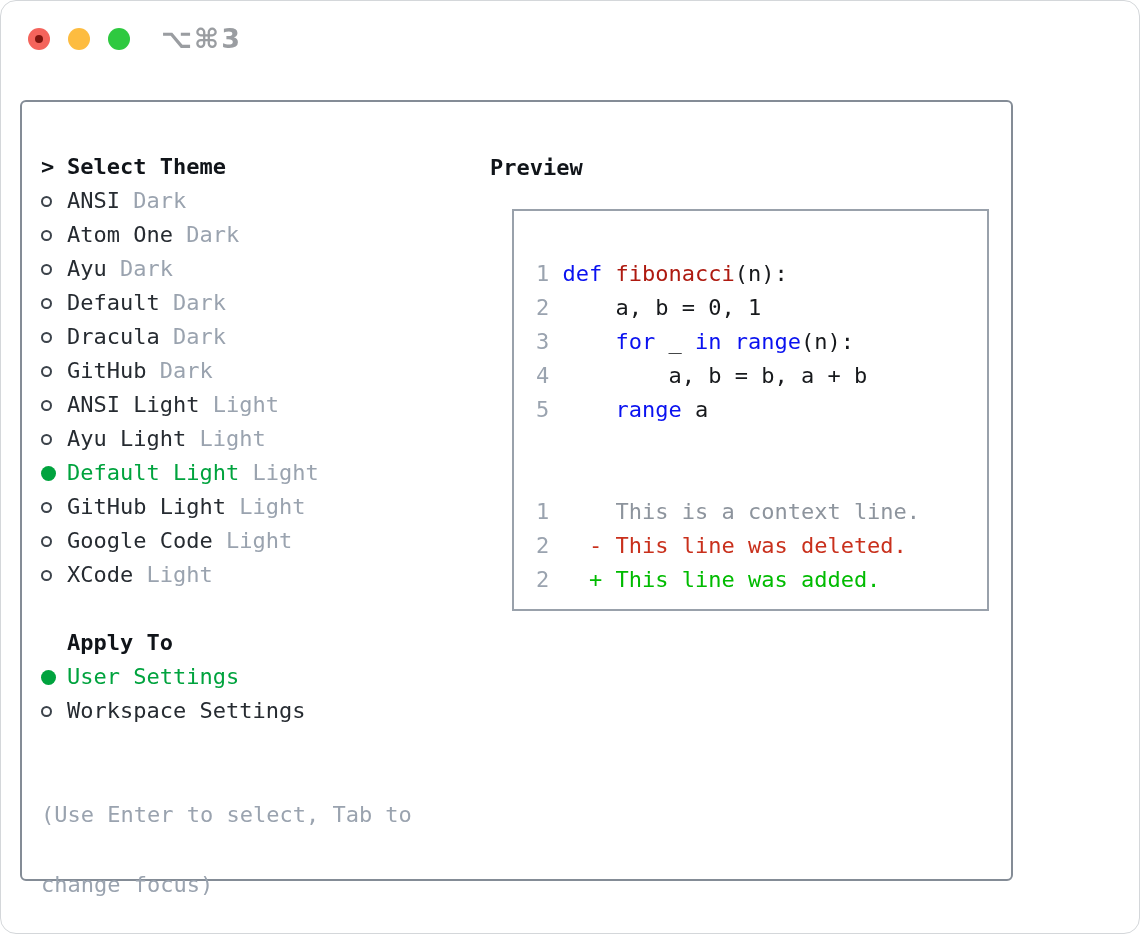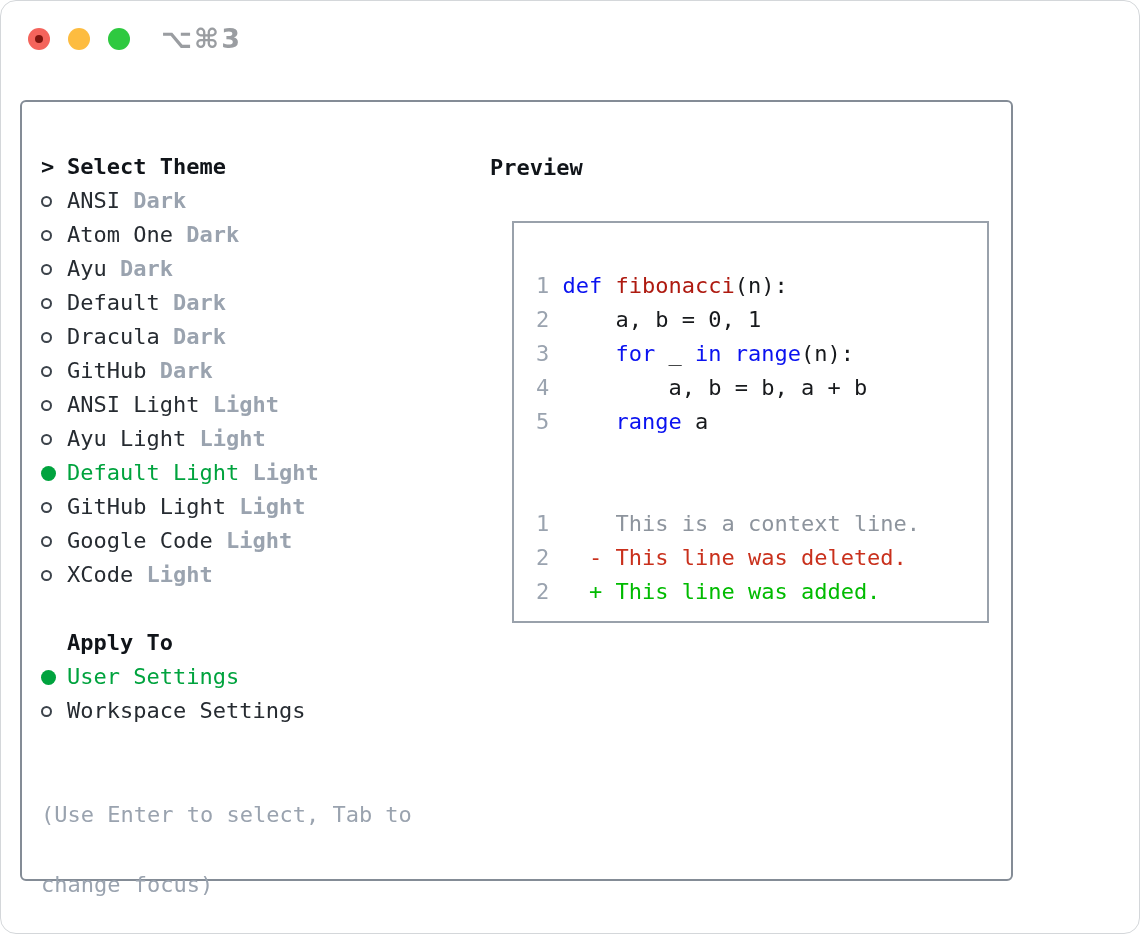--- a/index.html
+++ b/index.html
@@ -49,30 +49,30 @@
   .row{display:flex;align-items:center;height:34px;white-space:pre;}
   .marker{
     display:inline-flex;width:26px;flex:0 0 26px;align-items:center;
   }
   .ring{width:11px;height:11px;border:2px solid #3c434b;border-radius:50%;}
   .dot{width:15px;height:15px;background:var(--green);border-radius:50%;}
   .chev{font-weight:bold;color:var(--heading);}
   .hrow{font-weight:bold;color:var(--heading);}
   .name{color:var(--ink);}
   .name.sel{color:var(--green);}
-  .variant{color:var(--muted);font-weight:bold;}
+  .variant{color:var(--muted);}
   .spacer{height:34px;}
   .help{color:var(--muted);height:34px;line-height:34px;white-space:pre;margin-top:36px;}
   
   .preview-head{
     position:absolute;left:468px;top:49px;height:34px;line-height:34px;
     font-size:22px;font-weight:bold;color:var(--heading);
   }
   .preview-box{
-    position:absolute;left:490px;top:119px;width:477px;height:402px;
+    position:absolute;left:490px;top:107px;width:477px;height:402px;
     border:2px solid var(--preview-border);background:#fff;
     padding:46px 0 0 22px;font-size:22px;line-height:34px;
   }
   .pline{height:34px;white-space:pre;}
   .tok-num{display:inline-block;width:2ch;color:var(--muted);}
   .tok-pl{color:#17191c;}
   .tok-kw{color:var(--blue-kw);}
   .tok-fn{color:var(--red-fn);}
   .tok-ctx{color:var(--ctx);}
   .tok-del{color:var(--red-del);}

